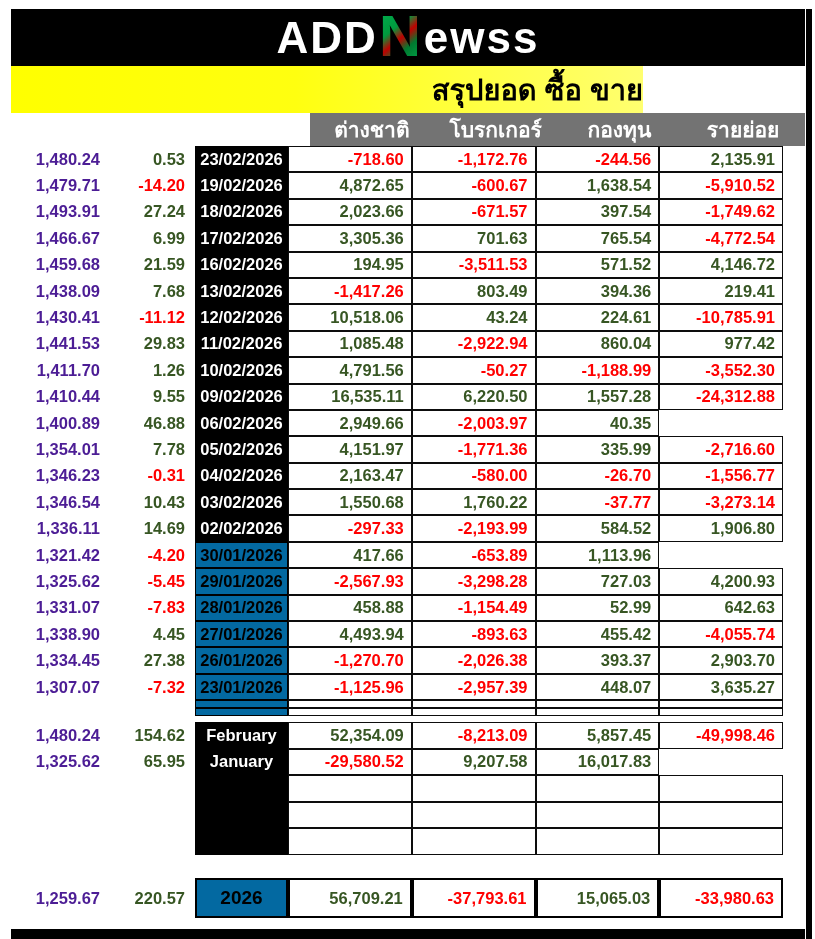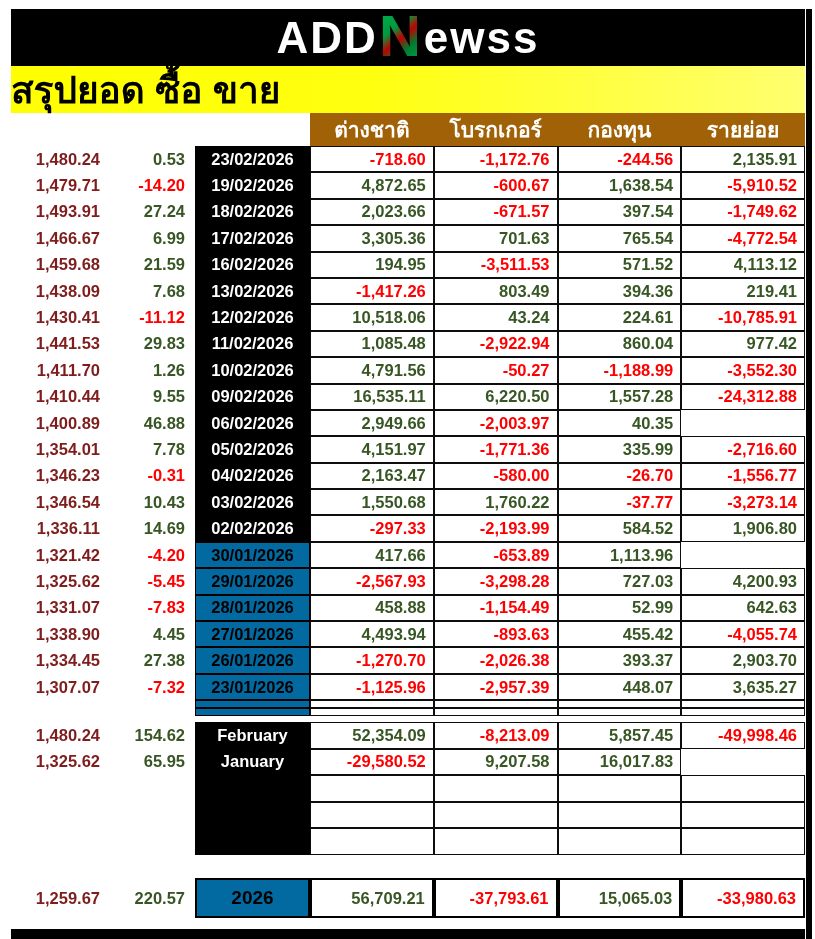--- a/index.html
+++ b/index.html
@@ -13,47 +13,47 @@
     position:absolute; left:11px; top:9px; width:794px; height:57px;
     background:#000; display:flex; align-items:center; justify-content:center;
   }
   .logo { font-weight:bold; color:#fff; font-size:44px; letter-spacing:2px; line-height:1; display:flex; align-items:center; }
   .logo .n {
     font-size:58px; margin:0 1px; position:relative; top:-2px;
     background:linear-gradient(140deg,#00b050 0%,#009a3e 36%,#c00000 52%,#007a30 68%,#00b050 100%);
     -webkit-background-clip:text; background-clip:text; color:transparent;
   }
   .banner {
-    position:absolute; left:11px; top:66px; width:794px; height:47px;
+    position:absolute; left:11px; top:66px; width:632px; height:47px;
     background:linear-gradient(90deg,#ffff00 0%,#ffff10 45%,#ffff70 100%);
-    display:flex; align-items:center; justify-content:flex-start;
-    font-size:37px; font-weight:bold; color:#000;
+    display:flex; align-items:center; justify-content:flex-end;
+    font-size:29px; font-weight:bold; color:#000;
   }
   
   .colheads {
     position:absolute; left:310px; top:113px; width:495px; height:33px;
-    background:#a16207; display:flex;
+    background:#737373; display:flex;
   }
   .colhead { flex:1; display:flex; align-items:center; justify-content:center;
     color:#fff; font-weight:bold; font-size:21px; }
   
   .rows { position:absolute; left:11px; display:flex; flex-direction:column; }
   #daily-rows  { top:146px; }
   #thin-rows   { top:700px; }
   #month-rows  { top:722px; }
   #year-row-wrap { top:878px;text-align:center; }
   .row { display:flex; height:26.4px; }
   .row.thin { height:8px; }
   .row.mrow { height:26.5px; }
   .row.yrow { height:40px; }
   .cell { display:flex; align-items:center; }
-  .c-idx { width:89px; justify-content:flex-end; color:#7f1d1d; font-weight:bold; font-size:16.5px; }
+  .c-idx { width:89px; justify-content:flex-end; color:#4c1d95; font-weight:bold; font-size:16.5px; }
   .c-chg { width:85px; justify-content:flex-end; font-weight:bold; font-size:16.5px; }
   .c-gap { width:10px; }
-  .c-date { width:115px; justify-content:center; font-weight:bold; font-size:16.5px; }
+  .c-date { width:93px; justify-content:center; font-weight:bold; font-size:16.5px; }
   .c-date.dark  { background:#000; color:#fff; border:1px solid #000; }
   .c-date.light { background:#0369a1; color:#000; border:1px solid #000; }
   .val {
     width:123.75px; justify-content:flex-end; padding-right:7px;
     background:#fff; border:1px solid #0d0d0d; font-weight:bold; font-size:16.5px;
   }
   .pos { color:#375623; }
   .neg { color:#ff0000; }
   
   .yrow .c-date { border:2.5px solid #000; font-size:19px; }
@@ -128,21 +128,21 @@
         <div class="cell val neg">-4,772.54</div>
       </div>
       <div class="row ">
         <div class="cell c-idx">1,459.68</div>
         <div class="cell c-chg pos">21.59</div>
         <div class="cell c-gap"></div>
         <div class="cell c-date dark">16/02/2026</div>
         <div class="cell val pos">194.95</div>
         <div class="cell val neg">-3,511.53</div>
         <div class="cell val pos">571.52</div>
-        <div class="cell val pos">4,113.12</div>
+        <div class="cell val pos">4,146.72</div>
       </div>
       <div class="row ">
         <div class="cell c-idx">1,438.09</div>
         <div class="cell c-chg pos">7.68</div>
         <div class="cell c-gap"></div>
         <div class="cell c-date dark">13/02/2026</div>
         <div class="cell val neg">-1,417.26</div>
         <div class="cell val pos">803.49</div>
         <div class="cell val pos">394.36</div>
         <div class="cell val pos">219.41</div>

